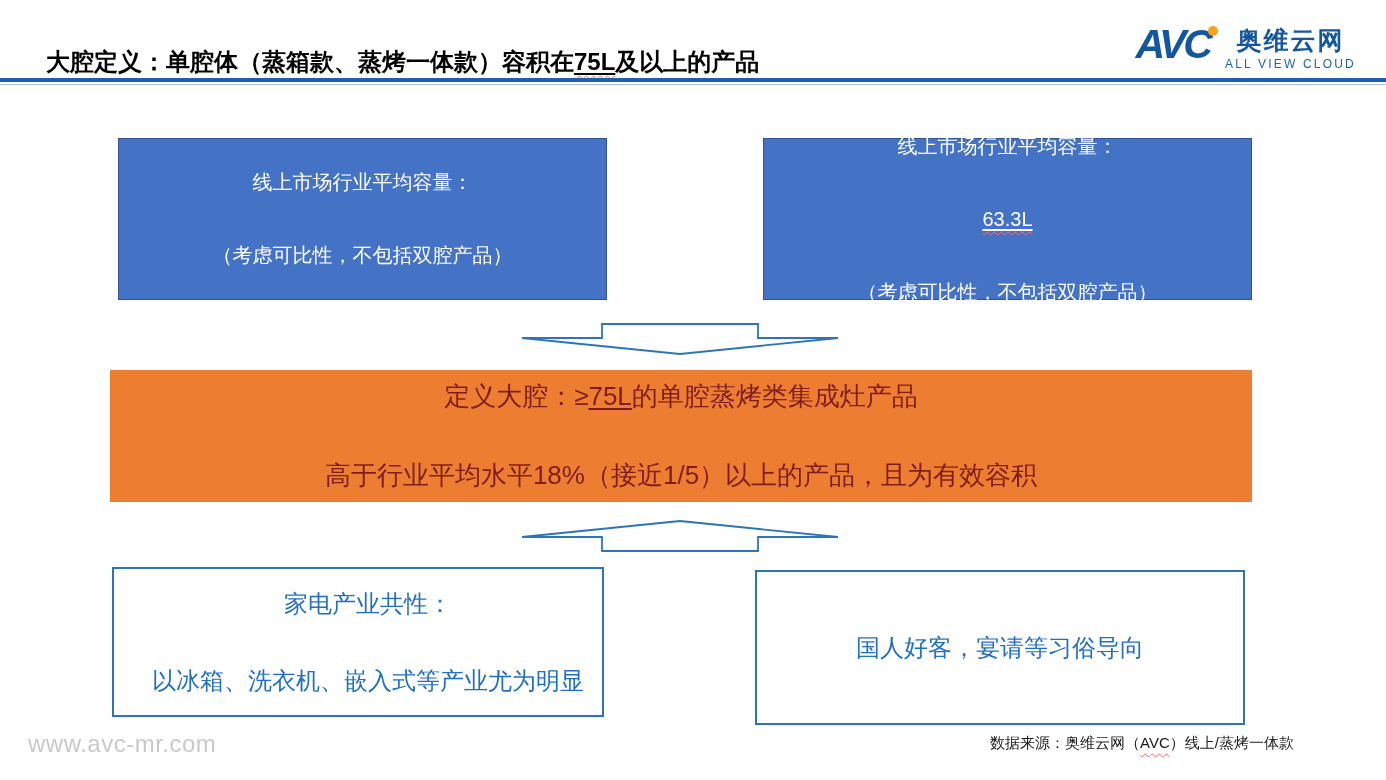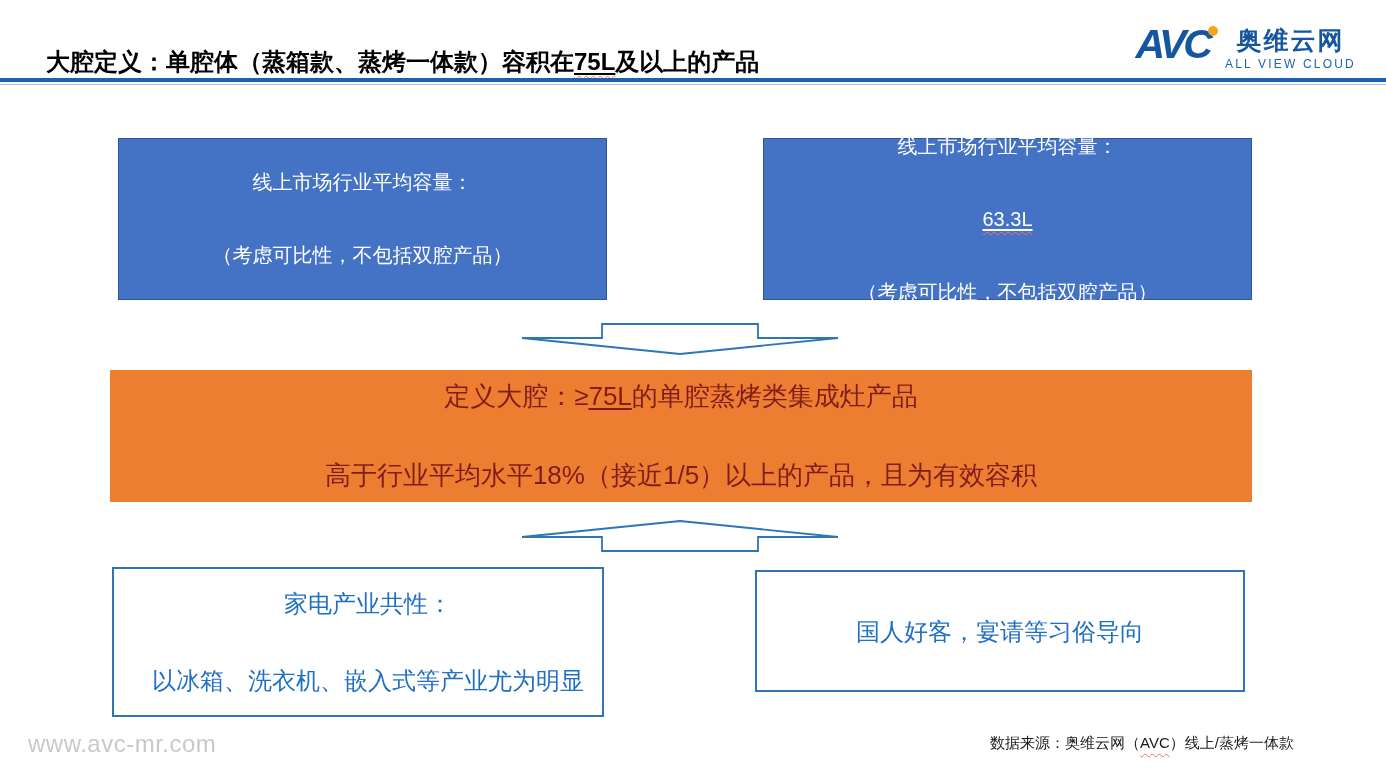--- a/index.html
+++ b/index.html
@@ -47,21 +47,21 @@
   .blue-right{left:763px;top:138px;width:489px;height:162px;}
   .box.orange{
     left:110px;top:370px;width:1142px;height:132px;background:#ED7D31;
     color:#7f1d1d;font-size:26px;line-height:39px;
   }
   .box.white{
     background:#ffffff;border:2px solid #2E75B6;color:#1F6FC4;
     font-size:24px;line-height:37px;
   }
   .white-left{left:112px;top:567px;width:492px;height:150px;padding-left:20px;}
-  .white-right{left:755px;top:570px;width:490px;height:122px;}
+  .white-right{left:755px;top:570px;width:490px;height:155px;}
 
   
   .misspell{
     text-decoration:underline wavy #FF6B6B;
     text-decoration-thickness:1px;text-underline-offset:5px;
   }
   .uline{
     text-decoration:underline solid currentColor;
     text-decoration-thickness:1.5px;text-underline-offset:3px;
   }

